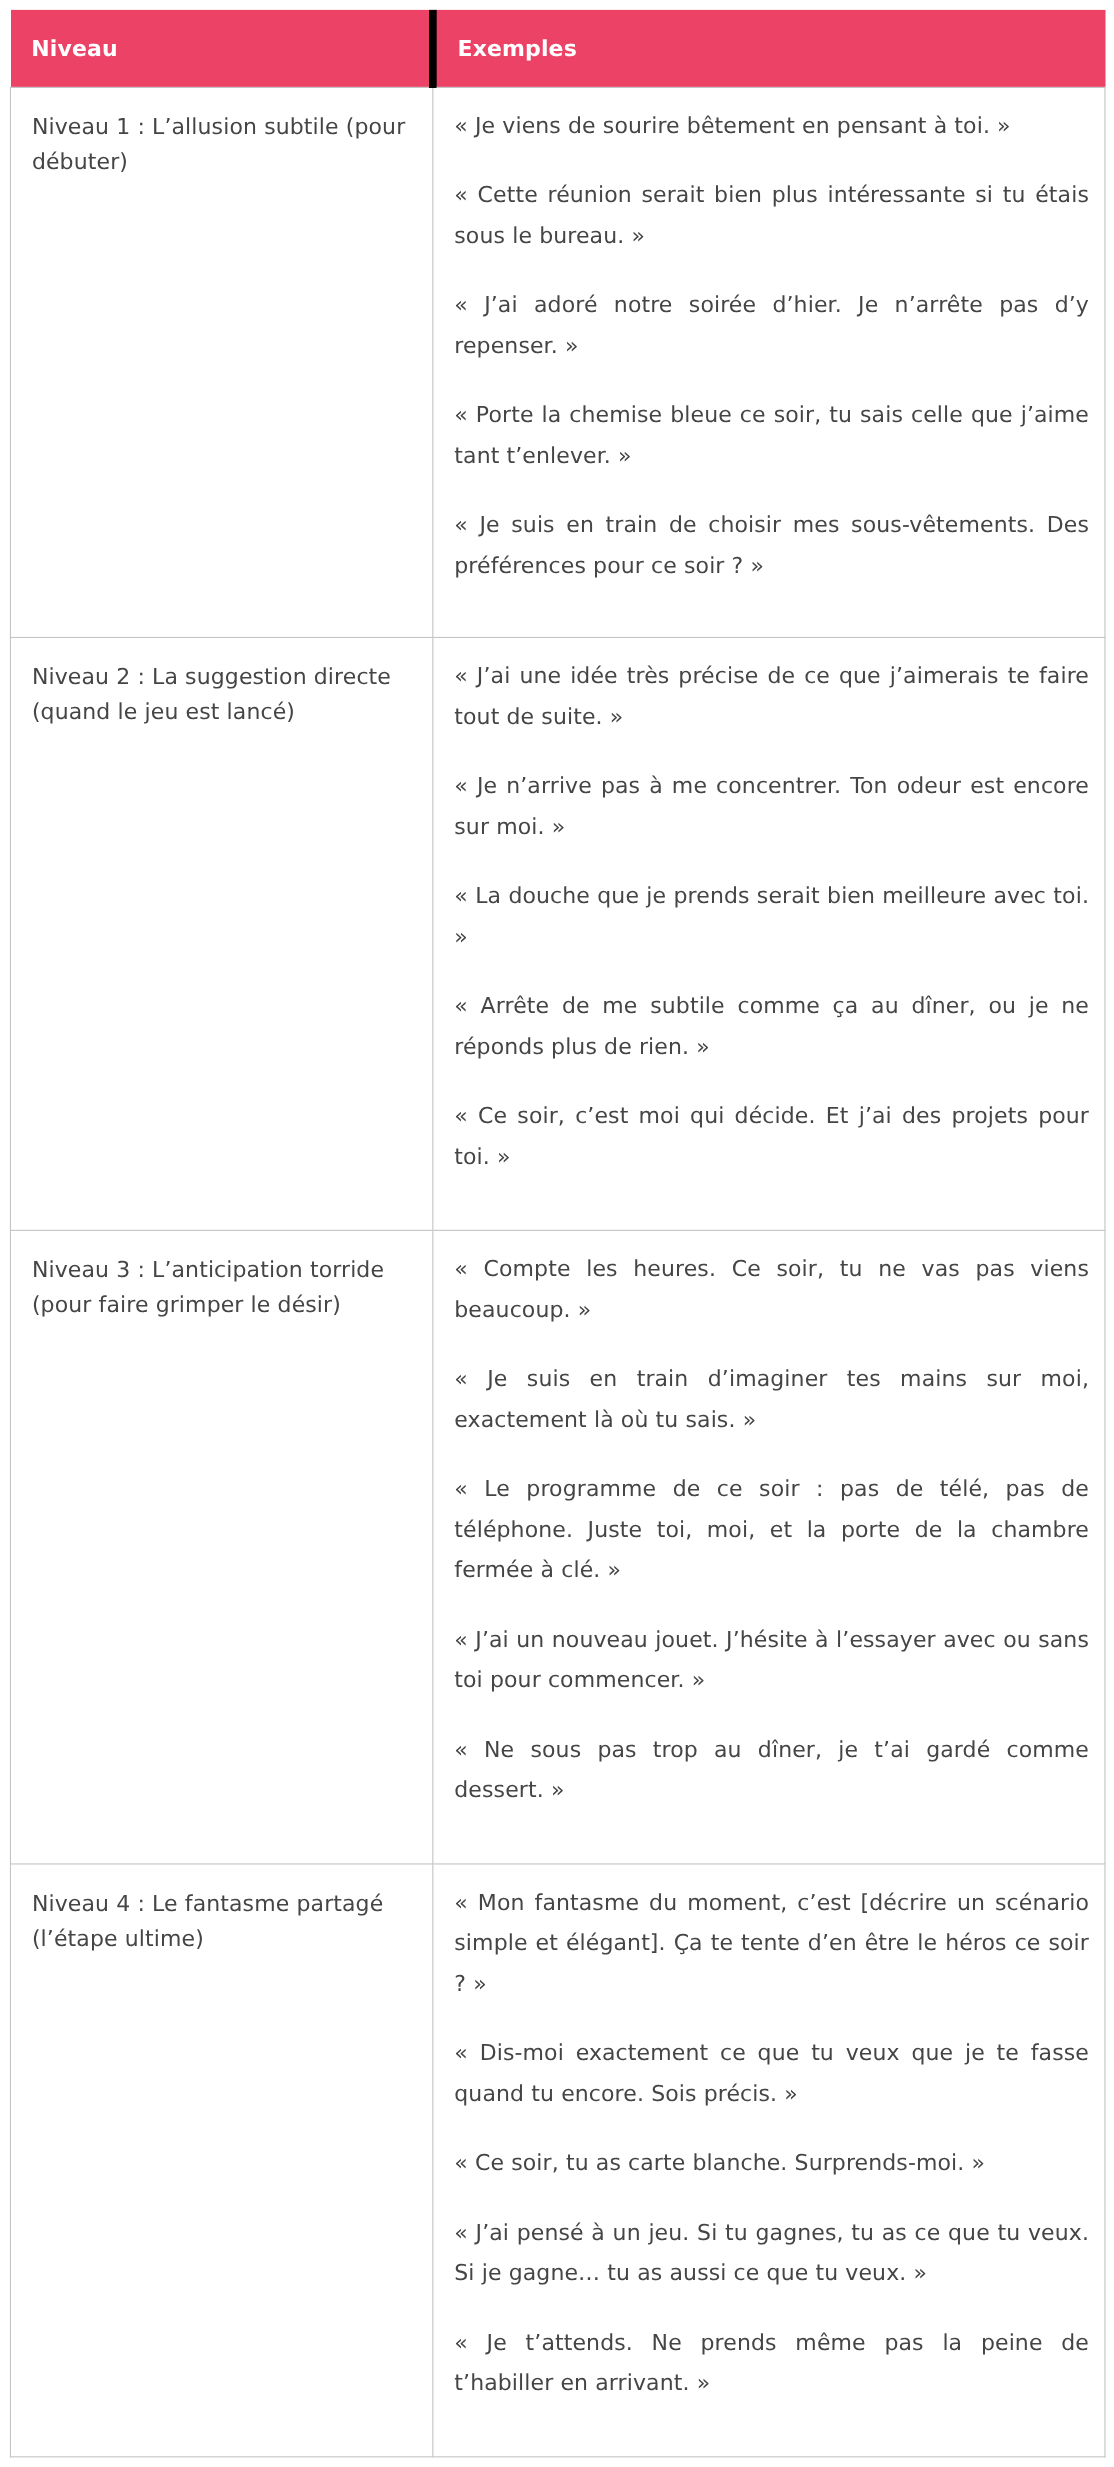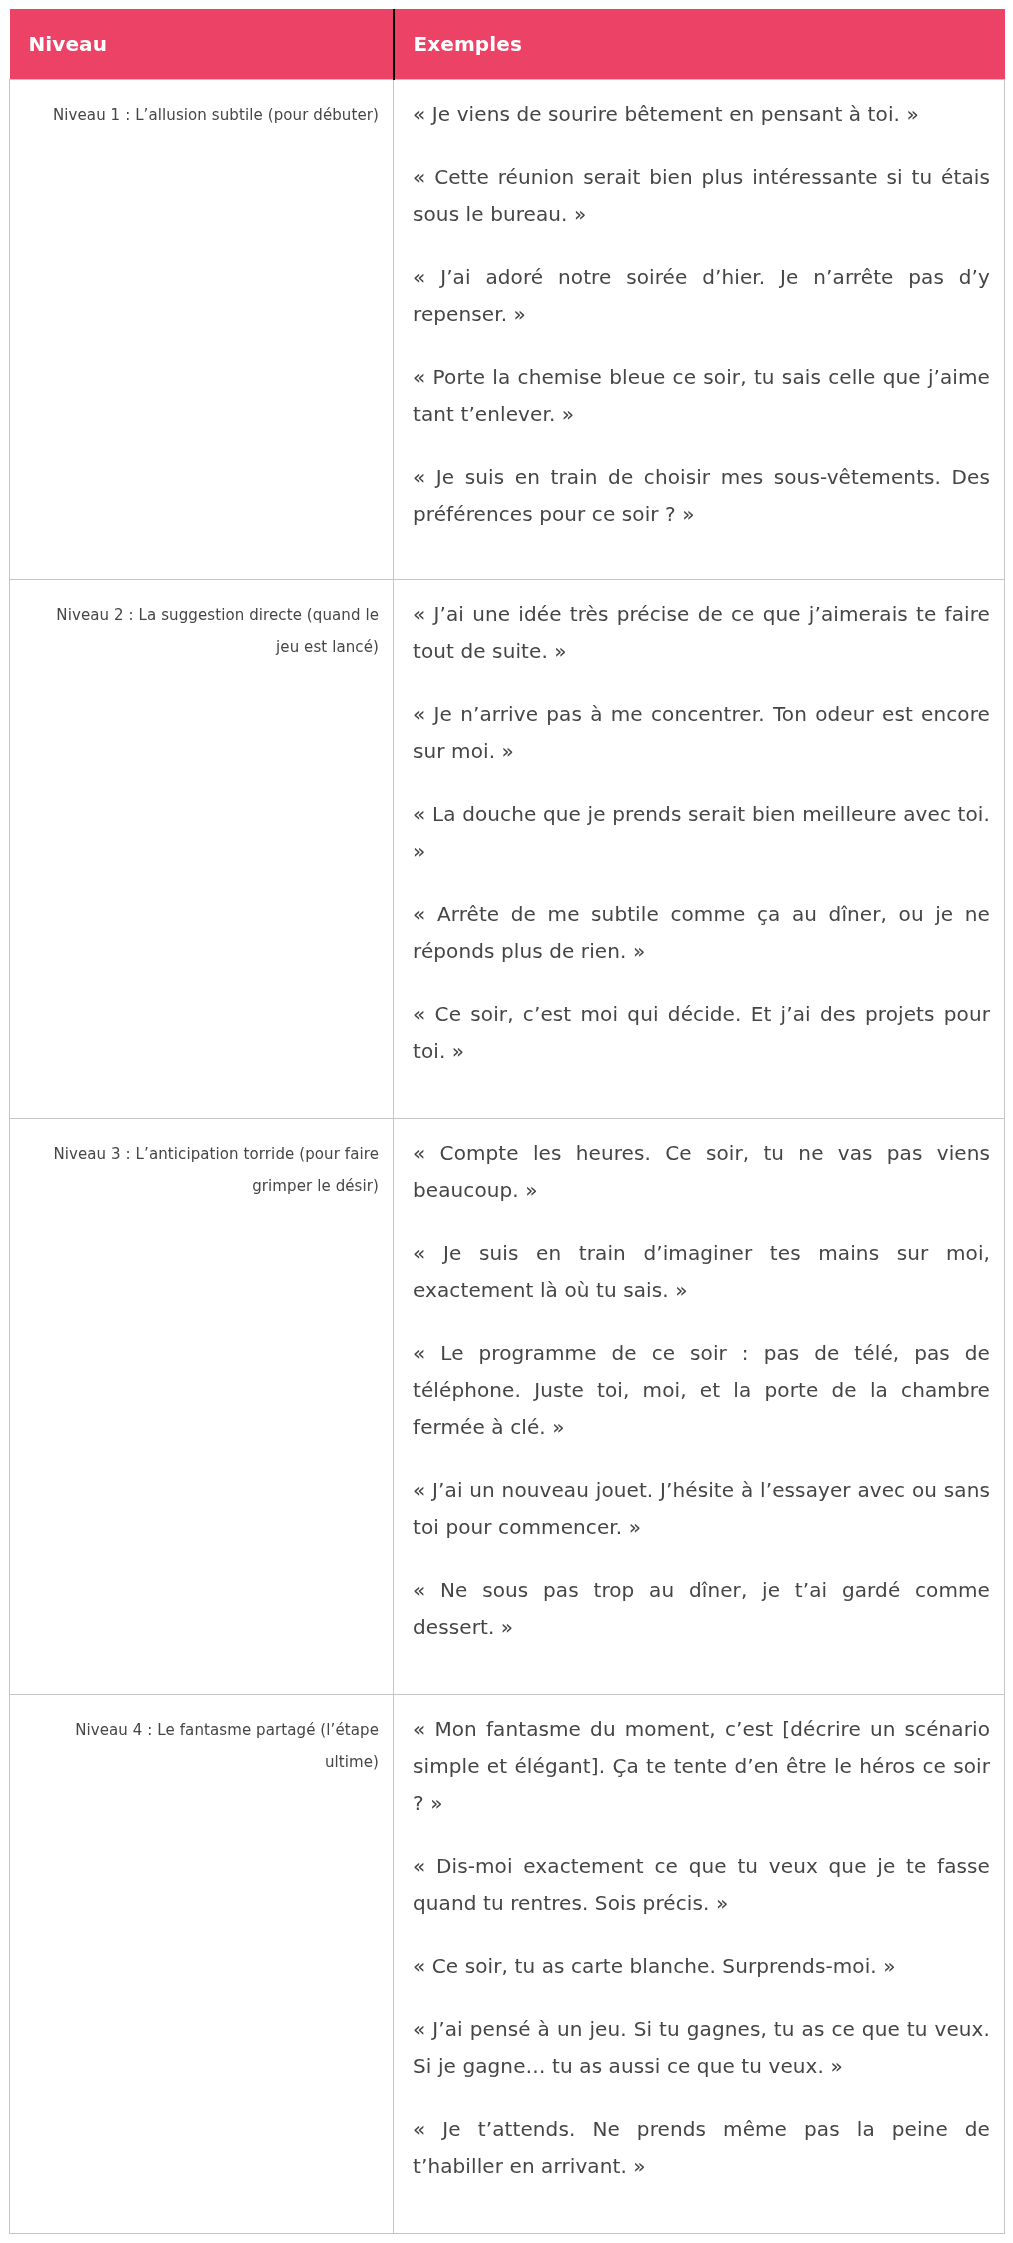--- a/index.html
+++ b/index.html
@@ -30,34 +30,33 @@
       height: 70px;
       padding: 0 0 0 19px;
       text-align: left;
       vertical-align: middle;
       font-size: 20px;
       font-weight: 600;
       letter-spacing: 0.1px;
       box-sizing: border-box;
     }
     .levels-table thead th.h1 {
-      border-right: 2px solid #000000;
+      border-right: 7px solid #000000;
       margin-top: 28px;
     }
     .levels-table tbody td {
       border: 1.5px solid #c4c4c4;
       vertical-align: top;
       box-sizing: border-box;
     }
     .levels-table tbody td.level-cell {
       padding: 19px 14px 0 19px;
-      font-size: 15px;
+      font-size: 20px;
       line-height: 32px;
       letter-spacing: 0.1px;
-      text-align: right;
     }
     .levels-table tbody td.examples-cell {
       padding: 16px 14px 0 19px;
       font-size: 20px;
       line-height: 37px;
       letter-spacing: 0.1px;
     }
     .example {
       margin: 0 0 26px 0;
       text-align: justify;
@@ -109,20 +108,20 @@
         <p class="example">« Je suis en train d’imaginer tes mains sur moi, exactement là où tu sais. »</p>
         <p class="example">« Le programme de ce soir : pas de télé, pas de téléphone. Juste toi, moi, et la porte de la chambre fermée à clé. »</p>
         <p class="example">« J’ai un nouveau jouet. J’hésite à l’essayer avec ou sans toi pour commencer. »</p>
         <p class="example">« Ne sous pas trop au dîner, je t’ai gardé comme dessert. »</p>
       </td>
     </tr>
     <tr class="row-4">
       <td class="level-cell">Niveau 4 : Le fantasme partagé (l’étape ultime)</td>
       <td class="examples-cell">
         <p class="example">« Mon fantasme du moment, c’est [décrire un scénario simple et élégant]. Ça te tente d’en être le héros ce soir ? »</p>
-        <p class="example">« Dis-moi exactement ce que tu veux que je te fasse quand tu rentres. Sois précis. »</p>
+        <p class="example">« Dis-moi exactement ce que tu veux que je te fasse quand tu encore. Sois précis. »</p>
         <p class="example">« Ce soir, tu as carte blanche. Surprends-moi. »</p>
         <p class="example">« J’ai pensé à un jeu. Si tu gagnes, tu as ce que tu veux. Si je gagne… tu as aussi ce que tu veux. »</p>
         <p class="example">« Je t’attends. Ne prends même pas la peine de t’habiller en arrivant. »</p>
       </td>
     </tr>
   </tbody>
 </table>
 
 </body></html>

